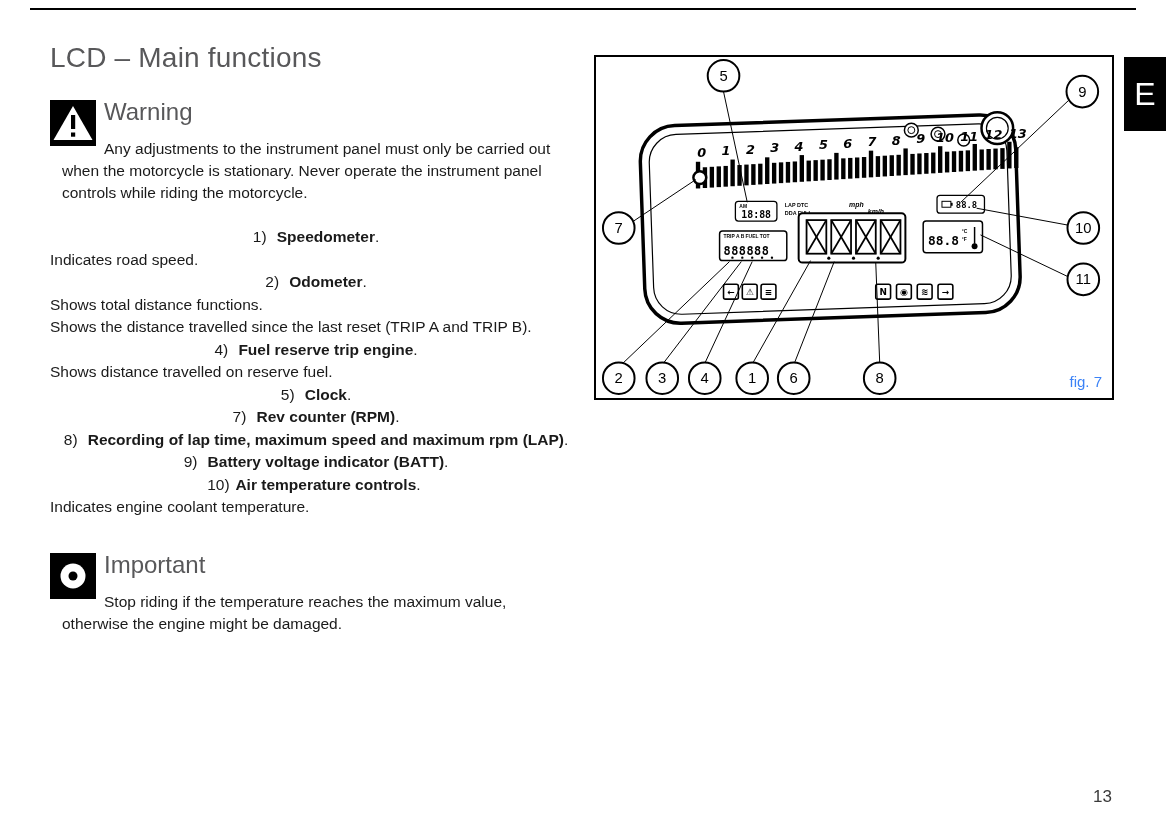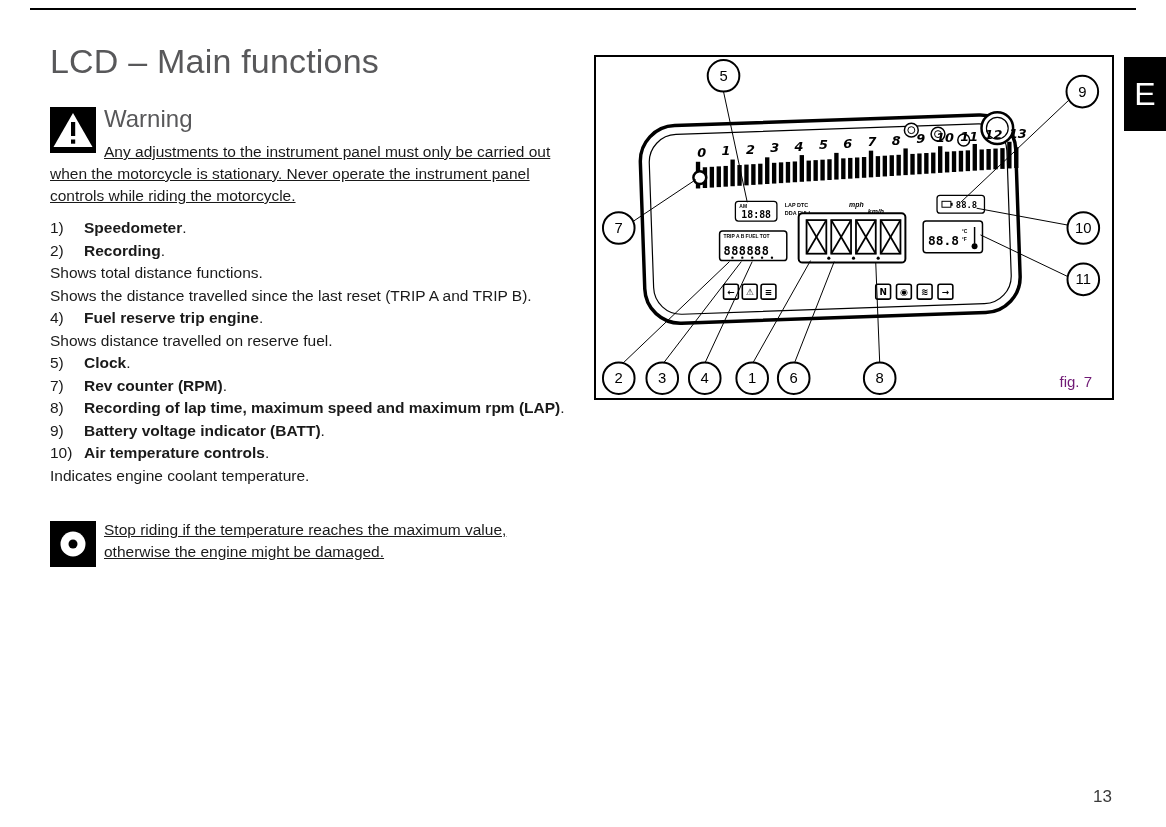--- a/index.html
+++ b/index.html
@@ -8,37 +8,37 @@
     font-family:"Liberation Sans",sans-serif;color:#1a1a1a;overflow:hidden;
     margin:0 auto;
   }
   .top-rule{position:absolute;left:30px;top:8px;width:1106px;height:2px;background:#000;}
   .e-tab{
     position:absolute;left:1124px;top:57px;width:42px;height:74px;background:#000;
     color:#fff;display:flex;align-items:center;justify-content:center;
     font-size:32px;font-weight:400;
   }
   .left-col{position:absolute;left:50px;top:42px;width:522px;}
-  h1.title{margin:0 0 24px 0;font-size:34px;font-weight:400;color:#58585a;letter-spacing:.2px;}
+  h1.title{margin:0 0 24px 0;font-size:28px;font-weight:400;color:#58585a;letter-spacing:.2px;}
   .note{margin:0 0 10px 0;}
   .note .note-icon{float:left;width:46px;height:46px;margin:2px 8px 2px 0;}
-  .note h2{margin:8px;font-size:24px;font-weight:400;color:#58585a;line-height:28px;}
-  .note p{margin:0;font-size:15.5px;line-height:22px;text-decoration:underline;}
+  .note h2{margin:0;font-size:24px;font-weight:400;color:#58585a;line-height:28px;}
+  .note p{margin:12px;font-size:15.5px;line-height:22px;}
   .note::after{content:"";display:block;clear:both;}
   .fn-list{margin-top:10px;font-size:15.5px;line-height:22.5px;}
-  .fn-head{padding-left:34px;text-indent:-34px;}
+  .fn-head{padding-left:34px;text-indent:-34px;text-align:center;}
   .fn-num{display:inline-block;width:34px;text-indent:0;}
   .fn-name{font-weight:bold;}
   .important-block{margin-top:32px;}
   .figure-box{
     position:absolute;left:594px;top:55px;width:520px;height:345px;
     border:2px solid #000;box-sizing:border-box;background:#fff;
   }
   .figure-box svg{display:block;width:100%;height:100%;}
-  .fig-label{position:absolute;right:20px;bottom:8px;font-size:15px;color:#701a75;}
+  .fig-label{position:absolute;right:10px;bottom:8px;font-size:15px;color:#3b82f6;}
   .page-number{position:absolute;right:54px;bottom:20px;font-size:17px;color:#3a3a3a;}
   
   .tachnum{font:italic bold 13px "DejaVu Sans",sans-serif;fill:#000;text-anchor:middle;}
   .t4{font:bold 5px "Liberation Sans",sans-serif;fill:#000;}
   .t5b{font:bold 5.5px "Liberation Sans",sans-serif;fill:#000;}
   .t6i{font:italic bold 7px "Liberation Sans",sans-serif;fill:#000;}
   .seg9{font:bold 9px "DejaVu Sans Mono",monospace;fill:#000;}
   .seg10{font:bold 10px "DejaVu Sans Mono",monospace;fill:#000;}
   .seg11{font:bold 12px "DejaVu Sans Mono",monospace;fill:#000;letter-spacing:.5px;}
   .seg12{font:bold 13px "DejaVu Sans Mono",monospace;fill:#000;}
@@ -67,24 +67,25 @@
           <rect x="21" y="32.5" width="4.2" height="4.2" fill="#000"></rect>
         </svg>
       </span>
       <h2>Warning</h2>
       <p>Any adjustments to the instrument panel must only be carried out when the motorcycle is stationary. Never operate the instrument panel controls while riding the motorcycle.</p>
     </div>
 
     <div class="fn-list" id="fn-list">
   <div class="fn-item">
     <div class="fn-head"><span class="fn-num">1)</span><span class="fn-name">Speedometer</span><span>.</span></div>
-  </div>
-
-  <div class="fn-item">
-    <div class="fn-head"><span class="fn-num">2)</span><span class="fn-name">Recording</span><span>.</span></div>
+    <div class="fn-desc">Indicates road speed.</div>
+  </div>
+
+  <div class="fn-item">
+    <div class="fn-head"><span class="fn-num">2)</span><span class="fn-name">Odometer</span><span>.</span></div>
     <div class="fn-desc">Shows total distance functions.</div>
   </div>
 
   <div class="fn-item">
     <div class="fn-desc">Shows the distance travelled since the last reset (TRIP A and TRIP B).</div>
   </div>
 
   <div class="fn-item">
     <div class="fn-head"><span class="fn-num">4)</span><span class="fn-name">Fuel reserve trip engine</span><span>.</span></div>
     <div class="fn-desc">Shows distance travelled on reserve fuel.</div>
@@ -122,20 +123,21 @@
 </div>
 
     <div class="note important-block">
       <span class="note-icon">
         <svg viewBox="0 0 46 46" width="46" height="46">
           <rect x="0" y="0" width="46" height="46" fill="#000"></rect>
           <circle cx="23" cy="23" r="12.5" fill="#fff"></circle>
           <circle cx="23" cy="23" r="4.5" fill="#000"></circle>
         </svg>
       </span>
+      <h2>Important</h2>
       <p>Stop riding if the temperature reaches the maximum value, otherwise the engine might be damaged.</p>
     </div>
   </div>
 
   <div class="figure-box">
     <svg viewBox="0 0 520 345">
 
       <g>
         <g transform="rotate(-2 235 165)">
           <rect x="46" y="64" width="380" height="200" rx="36" fill="#fff" stroke="#000" stroke-width="3.5"></rect>

